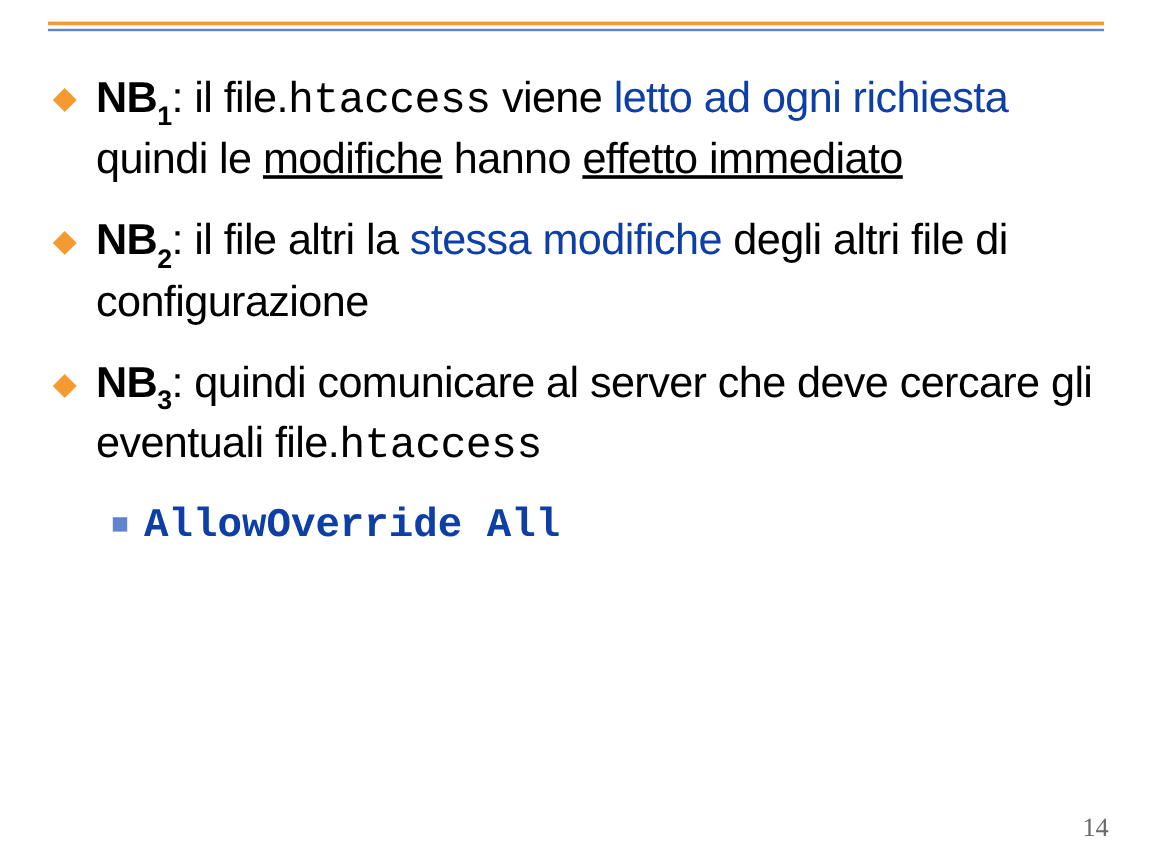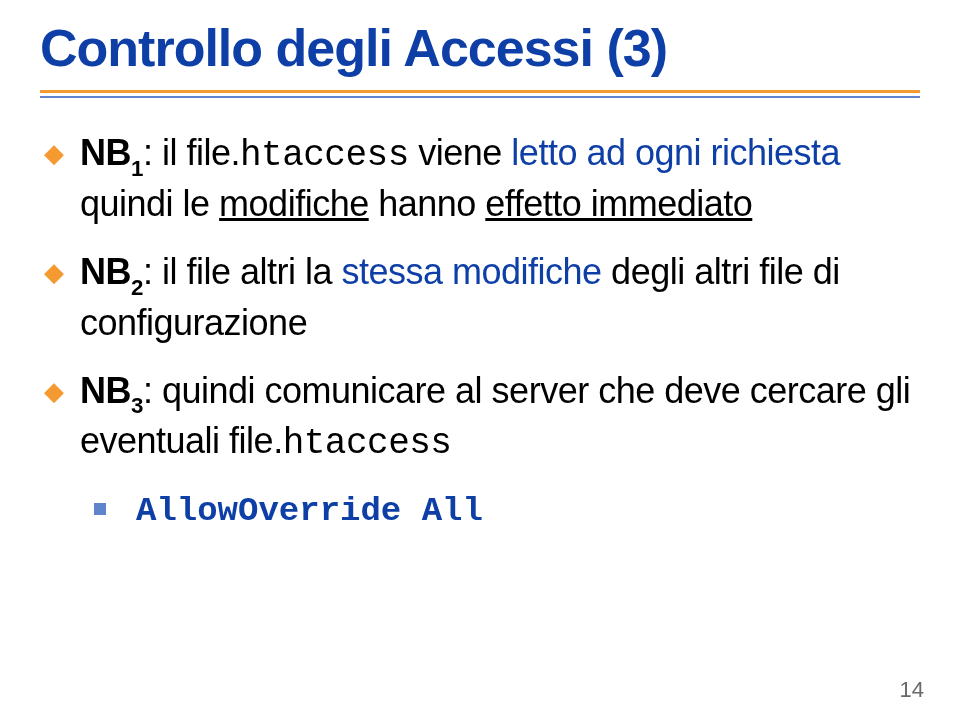--- a/index.html
+++ b/index.html
@@ -79,21 +79,20 @@
       font-size: 0.62em;
       vertical-align: sub;
       position: relative;
       top: 0.12em;
     }
     .sub-item {
       display: flex;
       align-items: flex-start;
       margin-left: 50px;
       margin-top: 6px;
-      gap: 16px;
     }
     .square {
       width: 12px;
       height: 12px;
       background: #5f84cc;
       margin-right: 14px;
       margin-top: 14px;
       flex-shrink: 0;
     }
     .sub-text {
@@ -102,29 +101,28 @@
       font-family: "Courier New", Courier, monospace;
       color: #0e3fa7;
       font-weight: bold;
     }
     .page-number {
       position: absolute;
       bottom: 18px;
       right: 36px;
       color: #6a6a6a;
       font-size: 22px;
-      font-family: Liberation Sans, sans-serif;
+      font-family: Liberation Serif, serif;
       margin-top: 35px;
     }
   </style>
 </head>
 <body>
 
 <div class="slide">
-  <div class="title">Controllo degli Accessi (3)</div>
   <div class="divider">
     <div class="line1"></div>
     <div class="line2"></div>
   </div>
 
   <div class="content">
 
     <div class="bullet-item">
       <span class="diamond">◆</span>
       <div class="item-text">

